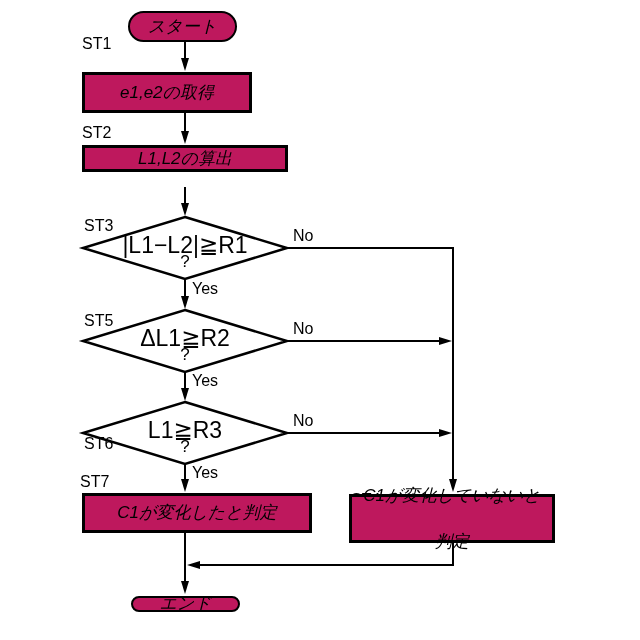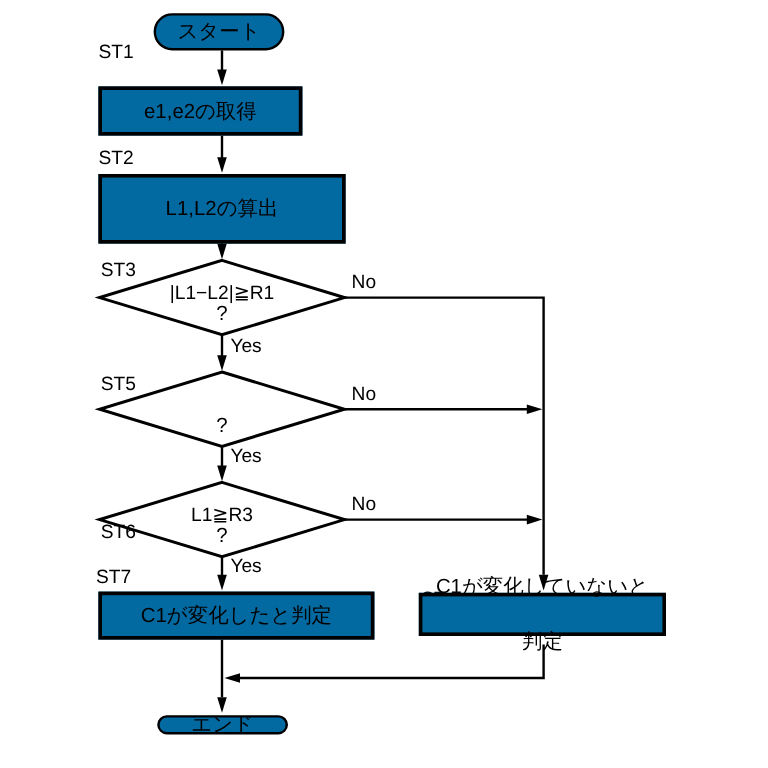--- a/index.html
+++ b/index.html
@@ -4,30 +4,30 @@
 <style>
   html,body{margin:0;padding:0;background:#ffffff;}
   .canvas{
     position:relative;width:640px;height:640px;background:#ffffff;
     font-family:"Liberation Sans",sans-serif;color:#000;overflow:hidden;
   }
   .layer{position:absolute;left:0;top:0;width:640px;height:640px;}
   svg.layer{z-index:1;}
   .node,.lbl,.dtext{position:absolute;z-index:2;}
   .node{
-    background:#0369a1;border:3px solid #000;
+    background:#be185d;border:3px solid #000;
     display:flex;align-items:center;justify-content:center;
-    font-size:17px;line-height:20px;text-align:right;box-sizing:border-box;
+    font-size:17px;line-height:20px;text-align:right;box-sizing:border-box;font-style:italic;
   }
   .terminal{
     border:2px solid #000;border-radius:16px;font-size:17px;
   }
   .lbl{font-size:16px;line-height:16px;white-space:nowrap;}
   .dtext{
-    width:206px;left:82px;text-align:center;font-size:16px;line-height:18px;
+    width:206px;left:82px;text-align:center;font-size:23px;line-height:18px;
     white-space:nowrap;
   }
   .qmark{font-size:17px;}
 </style>
 </head>
 <body>
 
 <div class="canvas">
 
   <svg class="layer" width="640" height="640" viewBox="0 0 640 640">
@@ -76,41 +76,42 @@
   </svg>
 
   <div class="node terminal" style="left:128px;top:11px;width:109px;height:31px;">スタート</div>
 
   <div class="node terminal" style="left:131px;top:596px;width:109px;height:16px;">エンド</div>
 
   <div class="lbl" style="left:82px;top:36px;">ST1</div>
   <div class="node" style="left:82px;top:72px;width:170px;height:41px;">e1,e2の取得</div>
 
   <div class="lbl" style="left:82px;top:125px;">ST2</div>
-  <div class="node" style="left:82px;top:145px;width:206px;height:58px;">L1,L2の算出</div>
+  <div class="node" style="left:82px;top:145px;width:206px;height:27px;">L1,L2の算出</div>
 
   <div class="lbl" style="left:84px;top:218px;">ST3</div>
   <div class="dtext" style="top:236px;">|L1−L2|≧R1</div>
   <div class="dtext qmark" style="top:253px;">?</div>
   <div class="lbl" style="left:293px;top:228px;">No</div>
   <div class="lbl" style="left:192px;top:281px;">Yes</div>
 
   <div class="lbl" style="left:84px;top:313px;">ST5</div>
+  <div class="dtext" style="top:329px;">ΔL1≧R2</div>
   <div class="dtext qmark" style="top:346px;">?</div>
   <div class="lbl" style="left:293px;top:321px;">No</div>
   <div class="lbl" style="left:192px;top:373px;">Yes</div>
 
   <div class="lbl" style="left:84px;top:404px;margin-top:32px;">ST6</div>
   <div class="dtext" style="top:421px;">L1≧R3</div>
   <div class="dtext qmark" style="top:438px;">?</div>
   <div class="lbl" style="left:293px;top:413px;">No</div>
   <div class="lbl" style="left:192px;top:465px;">Yes</div>
 
   <div class="lbl" style="left:80px;top:474px;">ST7</div>
   <div class="node" style="left:82px;top:493px;width:230px;height:40px;">C1が変化したと判定</div>
 
   <div class="lbl" style="left:351px;top:476px;margin-top:16px;">ST4</div>
-  <div class="node" style="left:349px;top:494px;width:206px;height:36px;flex-direction:column;gap:26px;">
+  <div class="node" style="left:349px;top:494px;width:206px;height:49px;flex-direction:column;gap:26px;">
     <span>C1が変化していないと</span>
     <span>判定</span>
   </div>
 
 </div>
 
 </body></html>

